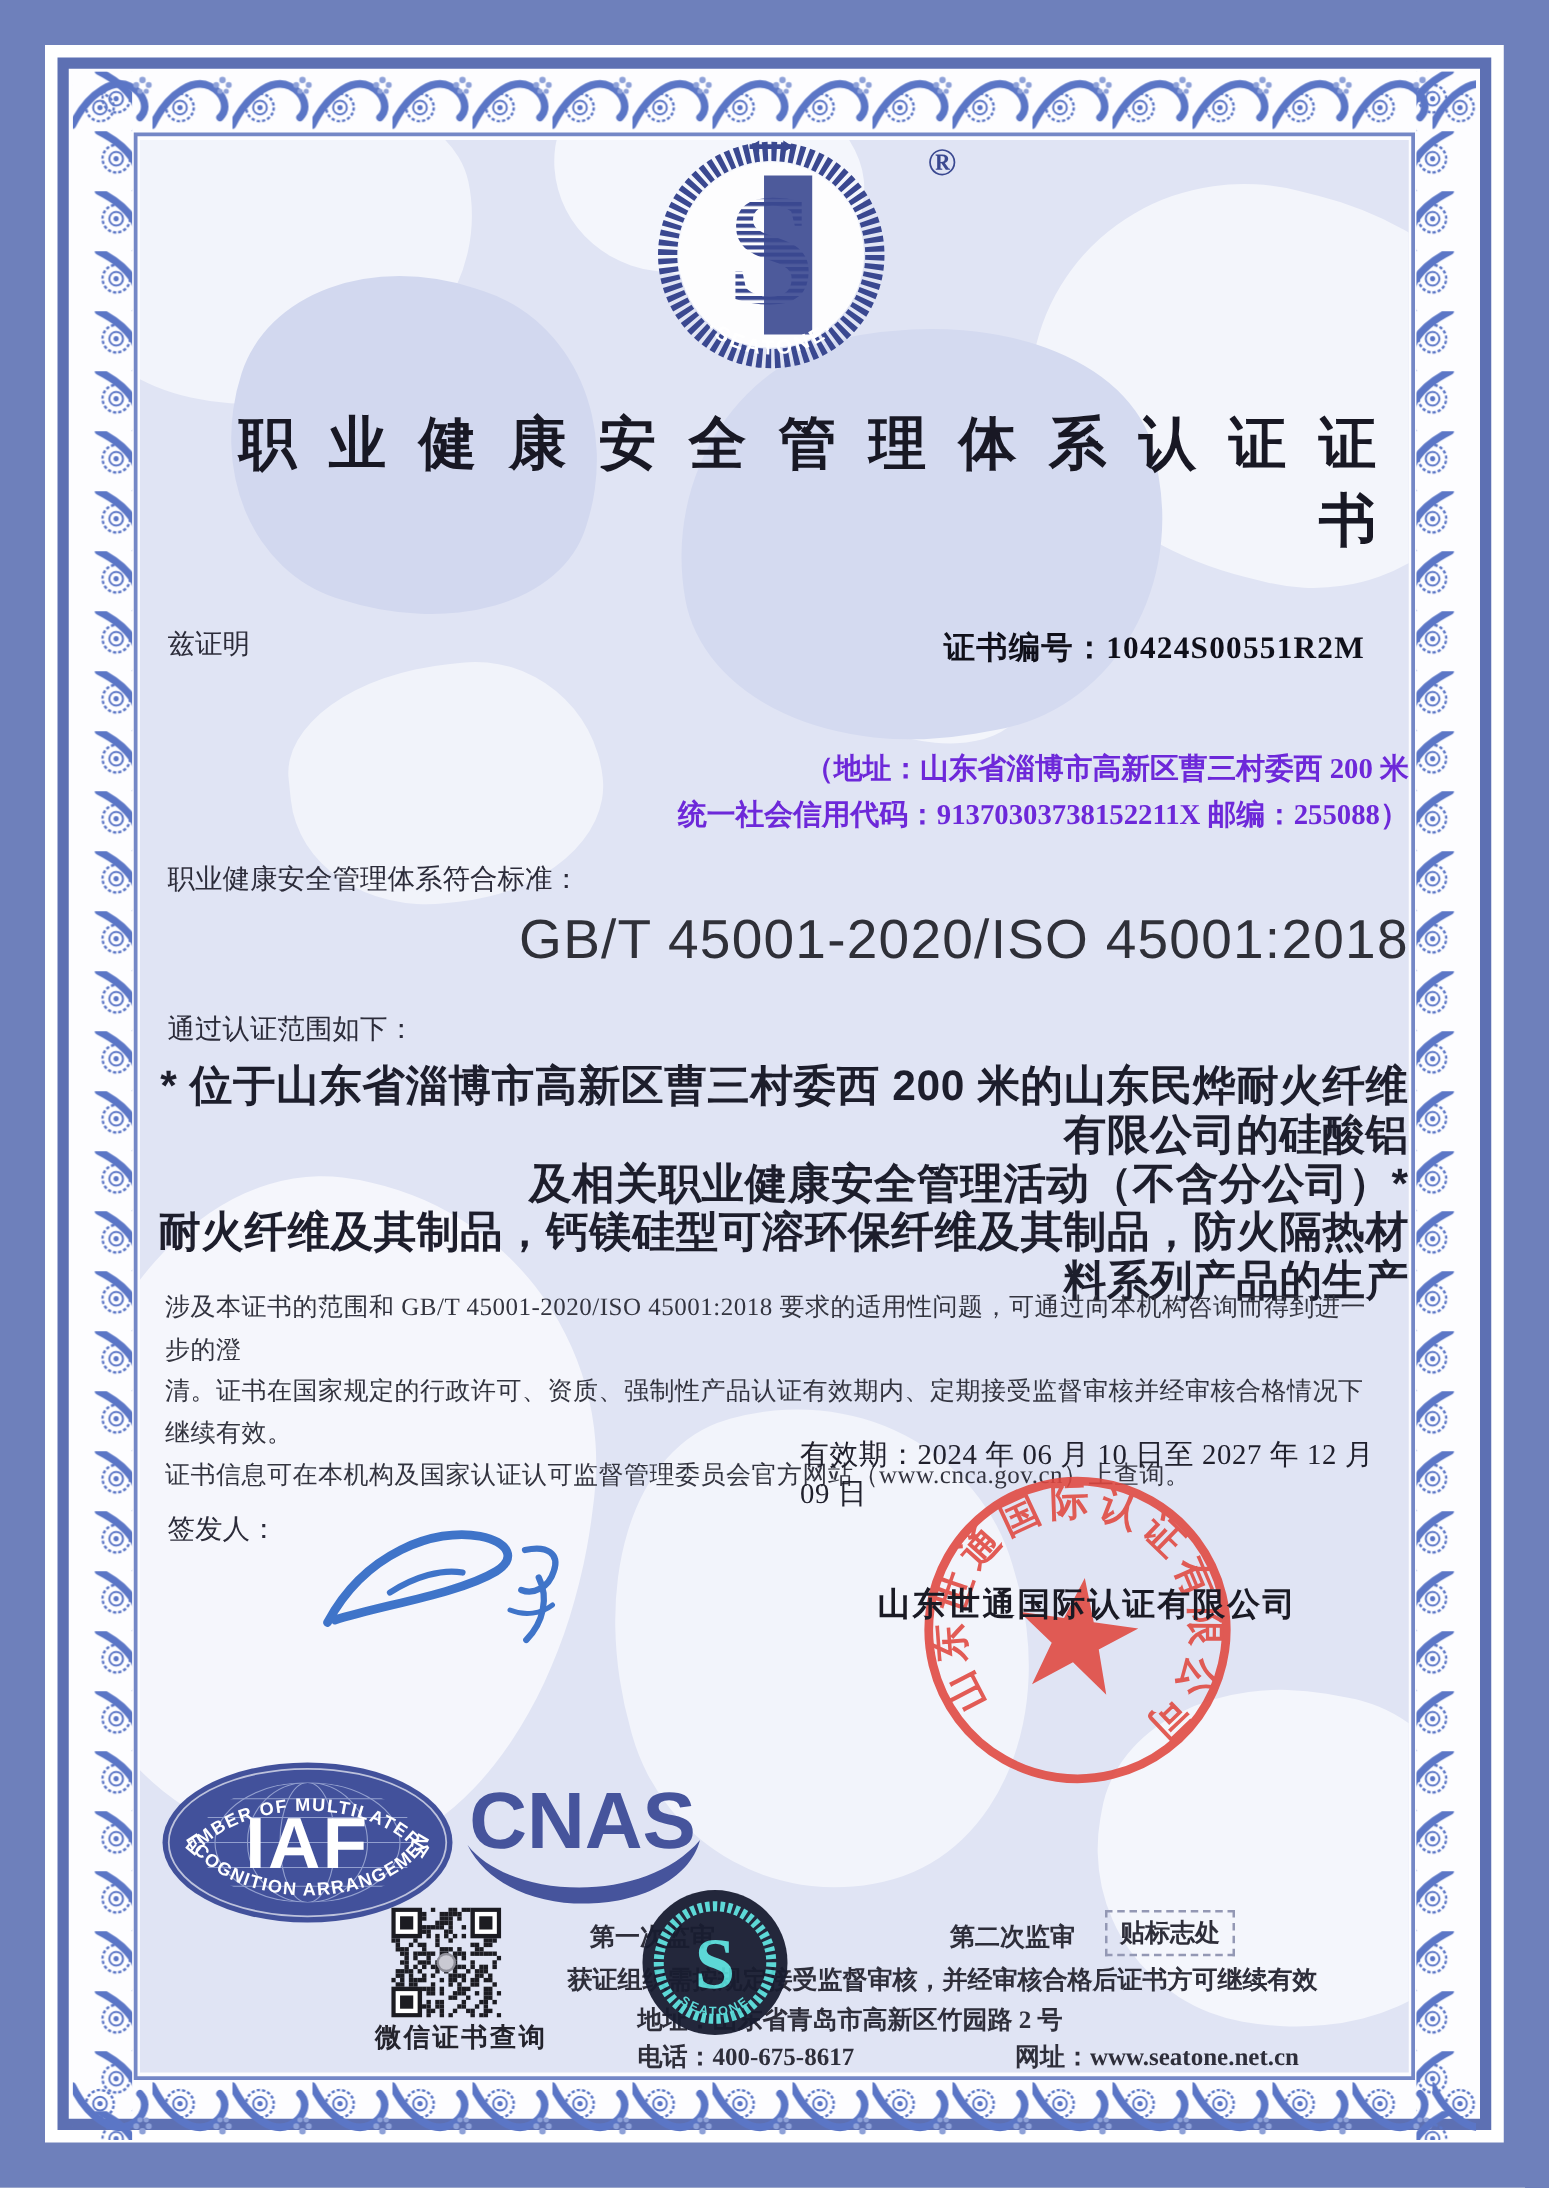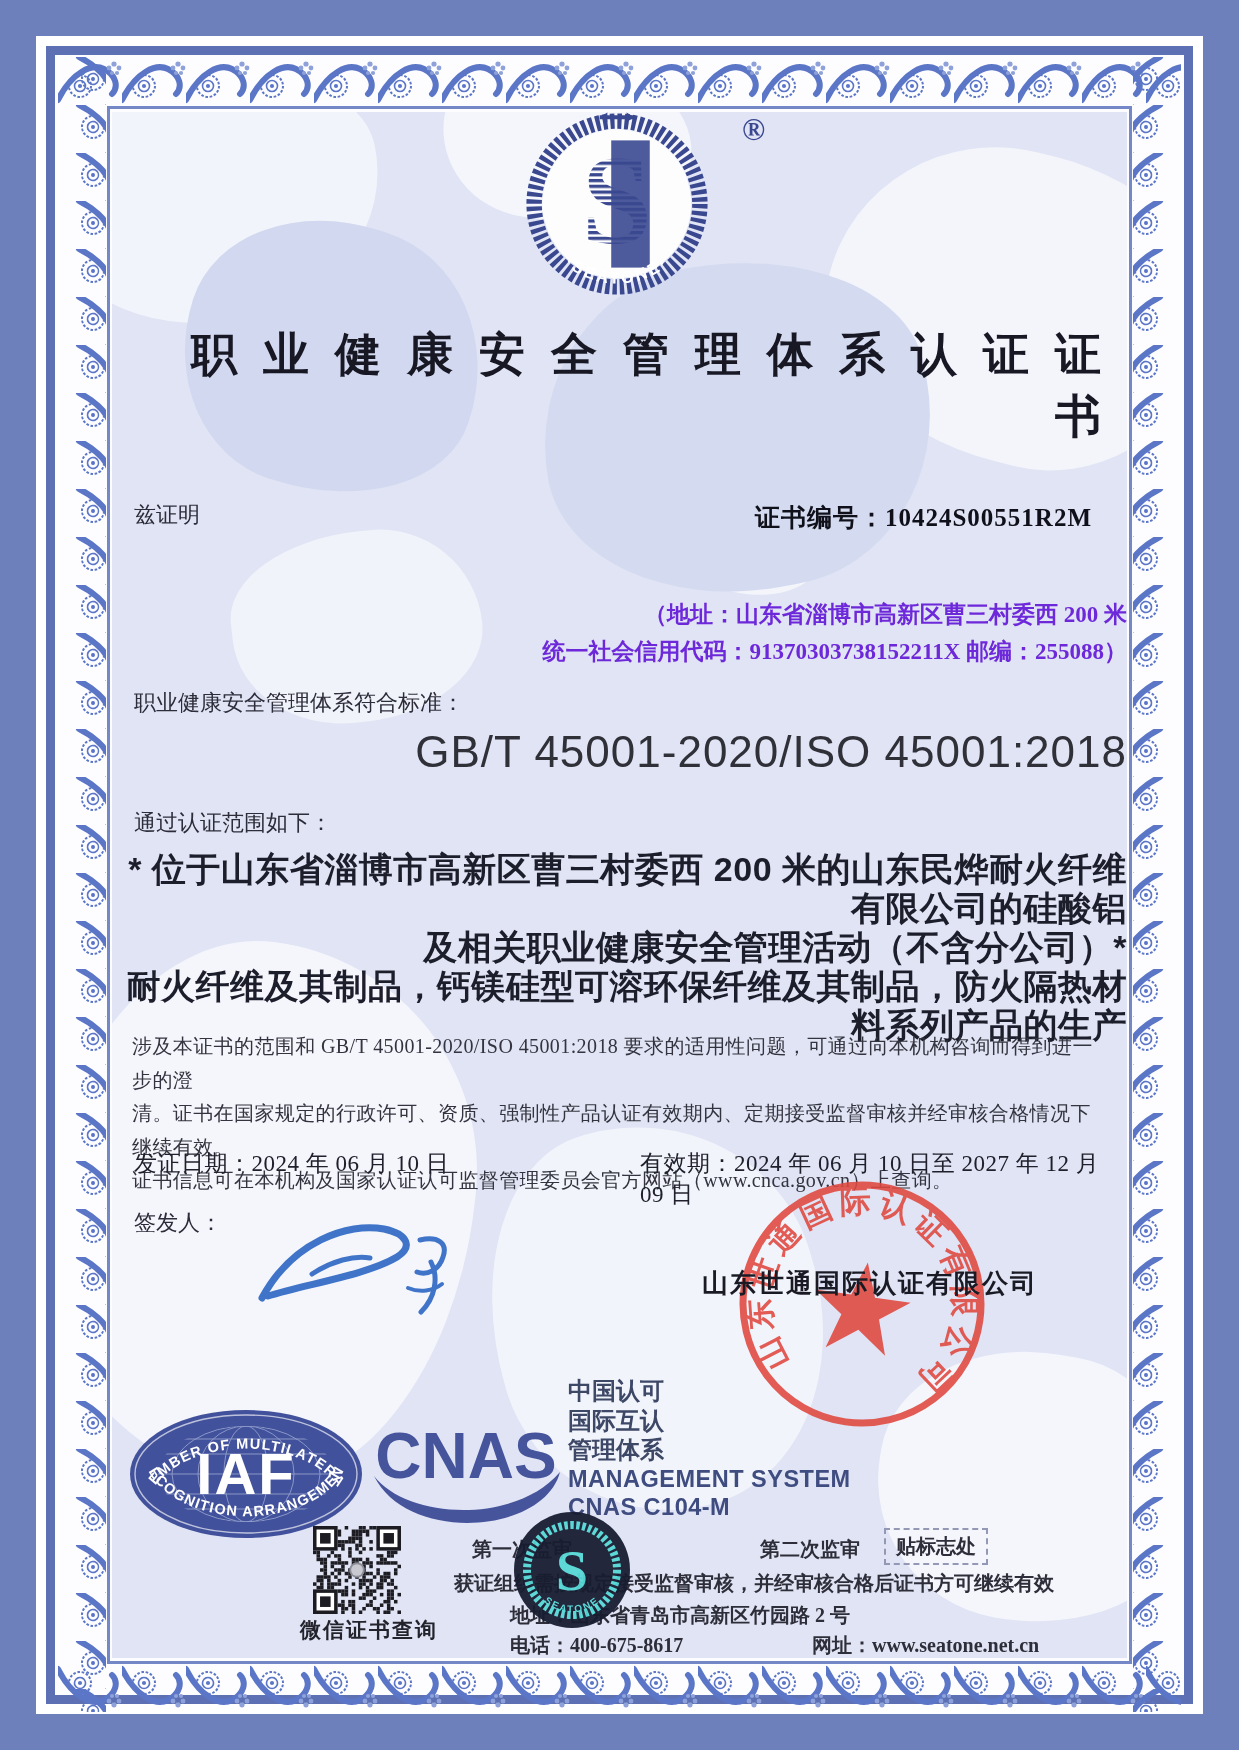--- a/index.html
+++ b/index.html
@@ -158,23 +158,20 @@
       <div>及相关职业健康安全管理活动（不含分公司）*</div>
       <div>耐火纤维及其制品，钙镁硅型可溶环保纤维及其制品，防火隔热材料系列产品的生产</div>
     </div>
 
     <div class="txt notice" style="left:20px;top:918px;width:978px;">
       <div>涉及本证书的范围和 GB/T 45001-2020/ISO 45001:2018 要求的适用性问题，可通过向本机构咨询而得到进一步的澄</div>
       <div>清。证书在国家规定的行政许可、资质、强制性产品认证有效期内、定期接受监督审核并经审核合格情况下继续有效。</div>
       <div>证书信息可在本机构及国家认证认可监督管理委员会官方网站（www.cnca.gov.cn）上查询。</div>
     </div>
 
-    <div class="txt dateline" style="left:22px;top:1036px;">
-      <span>发证日期：</span><span>2024 年 06 月 10 日</span>
-    </div>
     <div class="txt dateline" style="left:528px;top:1036px;">
       <span>有效期：</span><span>2024 年 06 月 10 日至 2027 年 12 月 09 日</span>
     </div>
 
     <div class="txt small-label" style="left:22px;top:1096px;">签发人：</div>
 
     <div class="txt" style="left:138px;top:1102px;z-index:3;">
       <svg viewBox="0 0 230 115" width="230" height="115">
         <g fill="none" stroke="#3f74c9" stroke-linecap="round">
           <path d="M 12 84 C 42 28 98 8 134 15 C 158 20 163 33 147 43 C 117 61 56 70 18 82" stroke-width="7"></path>
@@ -227,27 +224,20 @@
       </svg>
     </div>
 
     <div class="txt" style="left:252px;top:1302px;">
       <svg viewBox="0 0 205 135" width="205" height="135">
         <text x="102" y="64" text-anchor="middle" font-size="64" font-weight="700" fill="#46549c">CNAS</text>
         <path d="M 10 62 C 44 106 152 110 196 58 C 180 120 44 130 10 62 Z" fill="#46549c"></path>
       </svg>
     </div>
 
-    <div class="txt" style="left:456px;top:1264px;">
-      <div class="cnas-zh">中国认可</div>
-      <div class="cnas-zh">国际互认</div>
-      <div class="cnas-zh">管理体系</div>
-      <div class="cnas-en">MANAGEMENT SYSTEM</div>
-      <div class="cnas-en">CNAS C104-M</div>
-    </div>
 
     <div class="txt" style="left:201px;top:1414px;">
       <svg id="qrsvg" viewBox="0 0 90 90" width="88" height="88">
           <rect x="32.4" y="0" width="3.6" height="3.6" fill="#1c1c22"></rect>
           <rect x="46.800000000000004" y="0" width="3.6" height="3.6" fill="#1c1c22"></rect>
           <rect x="50.4" y="0" width="3.6" height="3.6" fill="#1c1c22"></rect>
           <rect x="57.6" y="0" width="3.6" height="3.6" fill="#1c1c22"></rect>
           <rect x="61.2" y="0" width="3.6" height="3.6" fill="#1c1c22"></rect>
           <rect x="25.2" y="3.6" width="3.6" height="3.6" fill="#1c1c22"></rect>
           <rect x="39.6" y="3.6" width="3.6" height="3.6" fill="#1c1c22"></rect>

